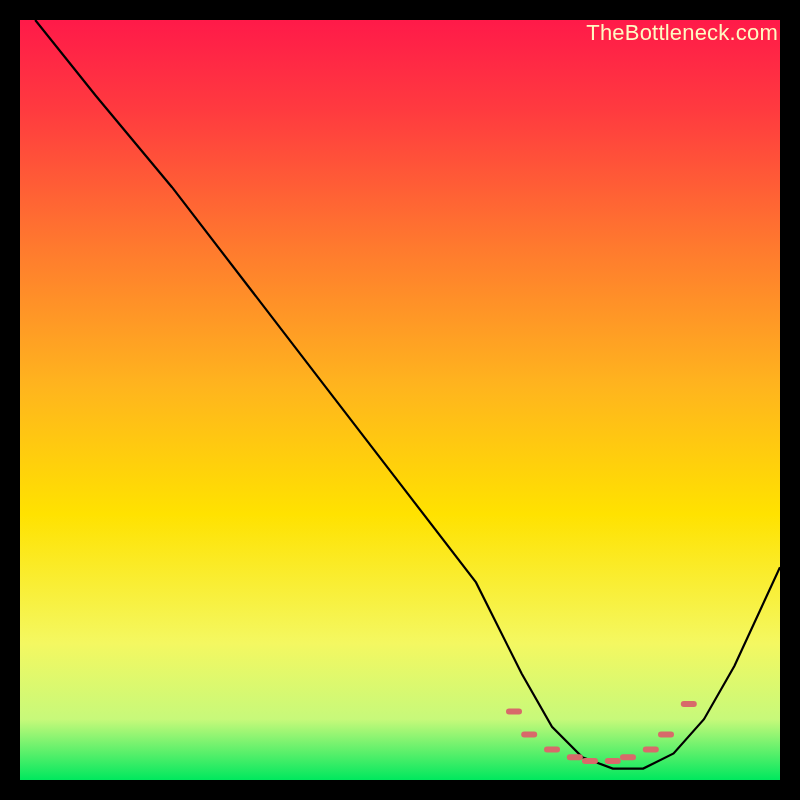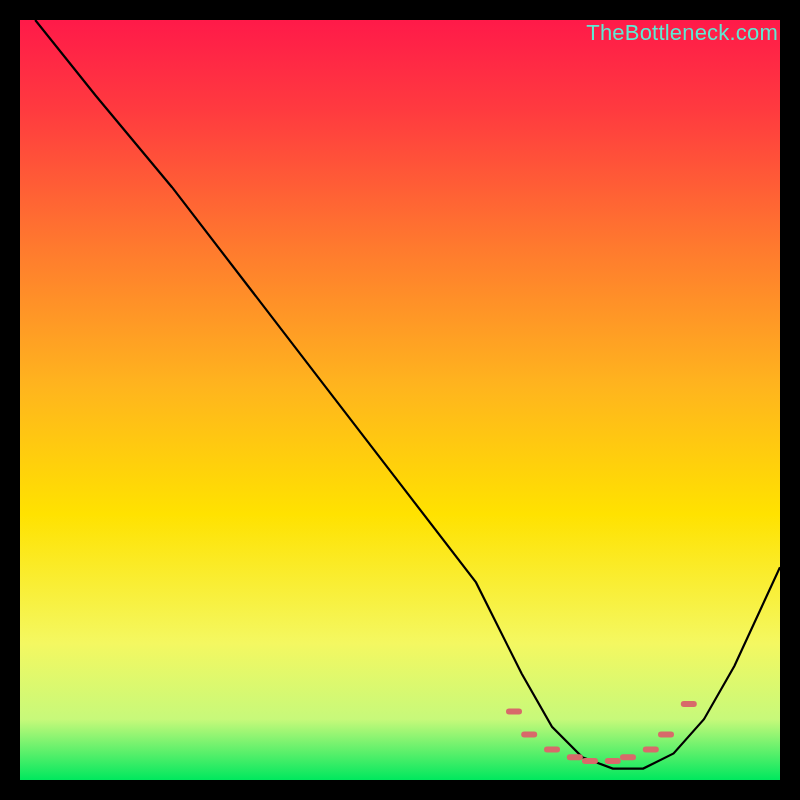--- a/index.html
+++ b/index.html
@@ -25,21 +25,21 @@
     top: 0;
     width: 760px;
     height: 760px;
   }
   .watermark {
     position: absolute;
     top: 0px;
     right: 2px;
     font-size: 22px;
     font-weight: 500;
-    color: #5eead4;
+    color: #fef9c3;
     letter-spacing: 0.2px;
   }
   svg {
     display: block;
   }
 </style>
 </head>
 <body>
 
 <div class="frame">

